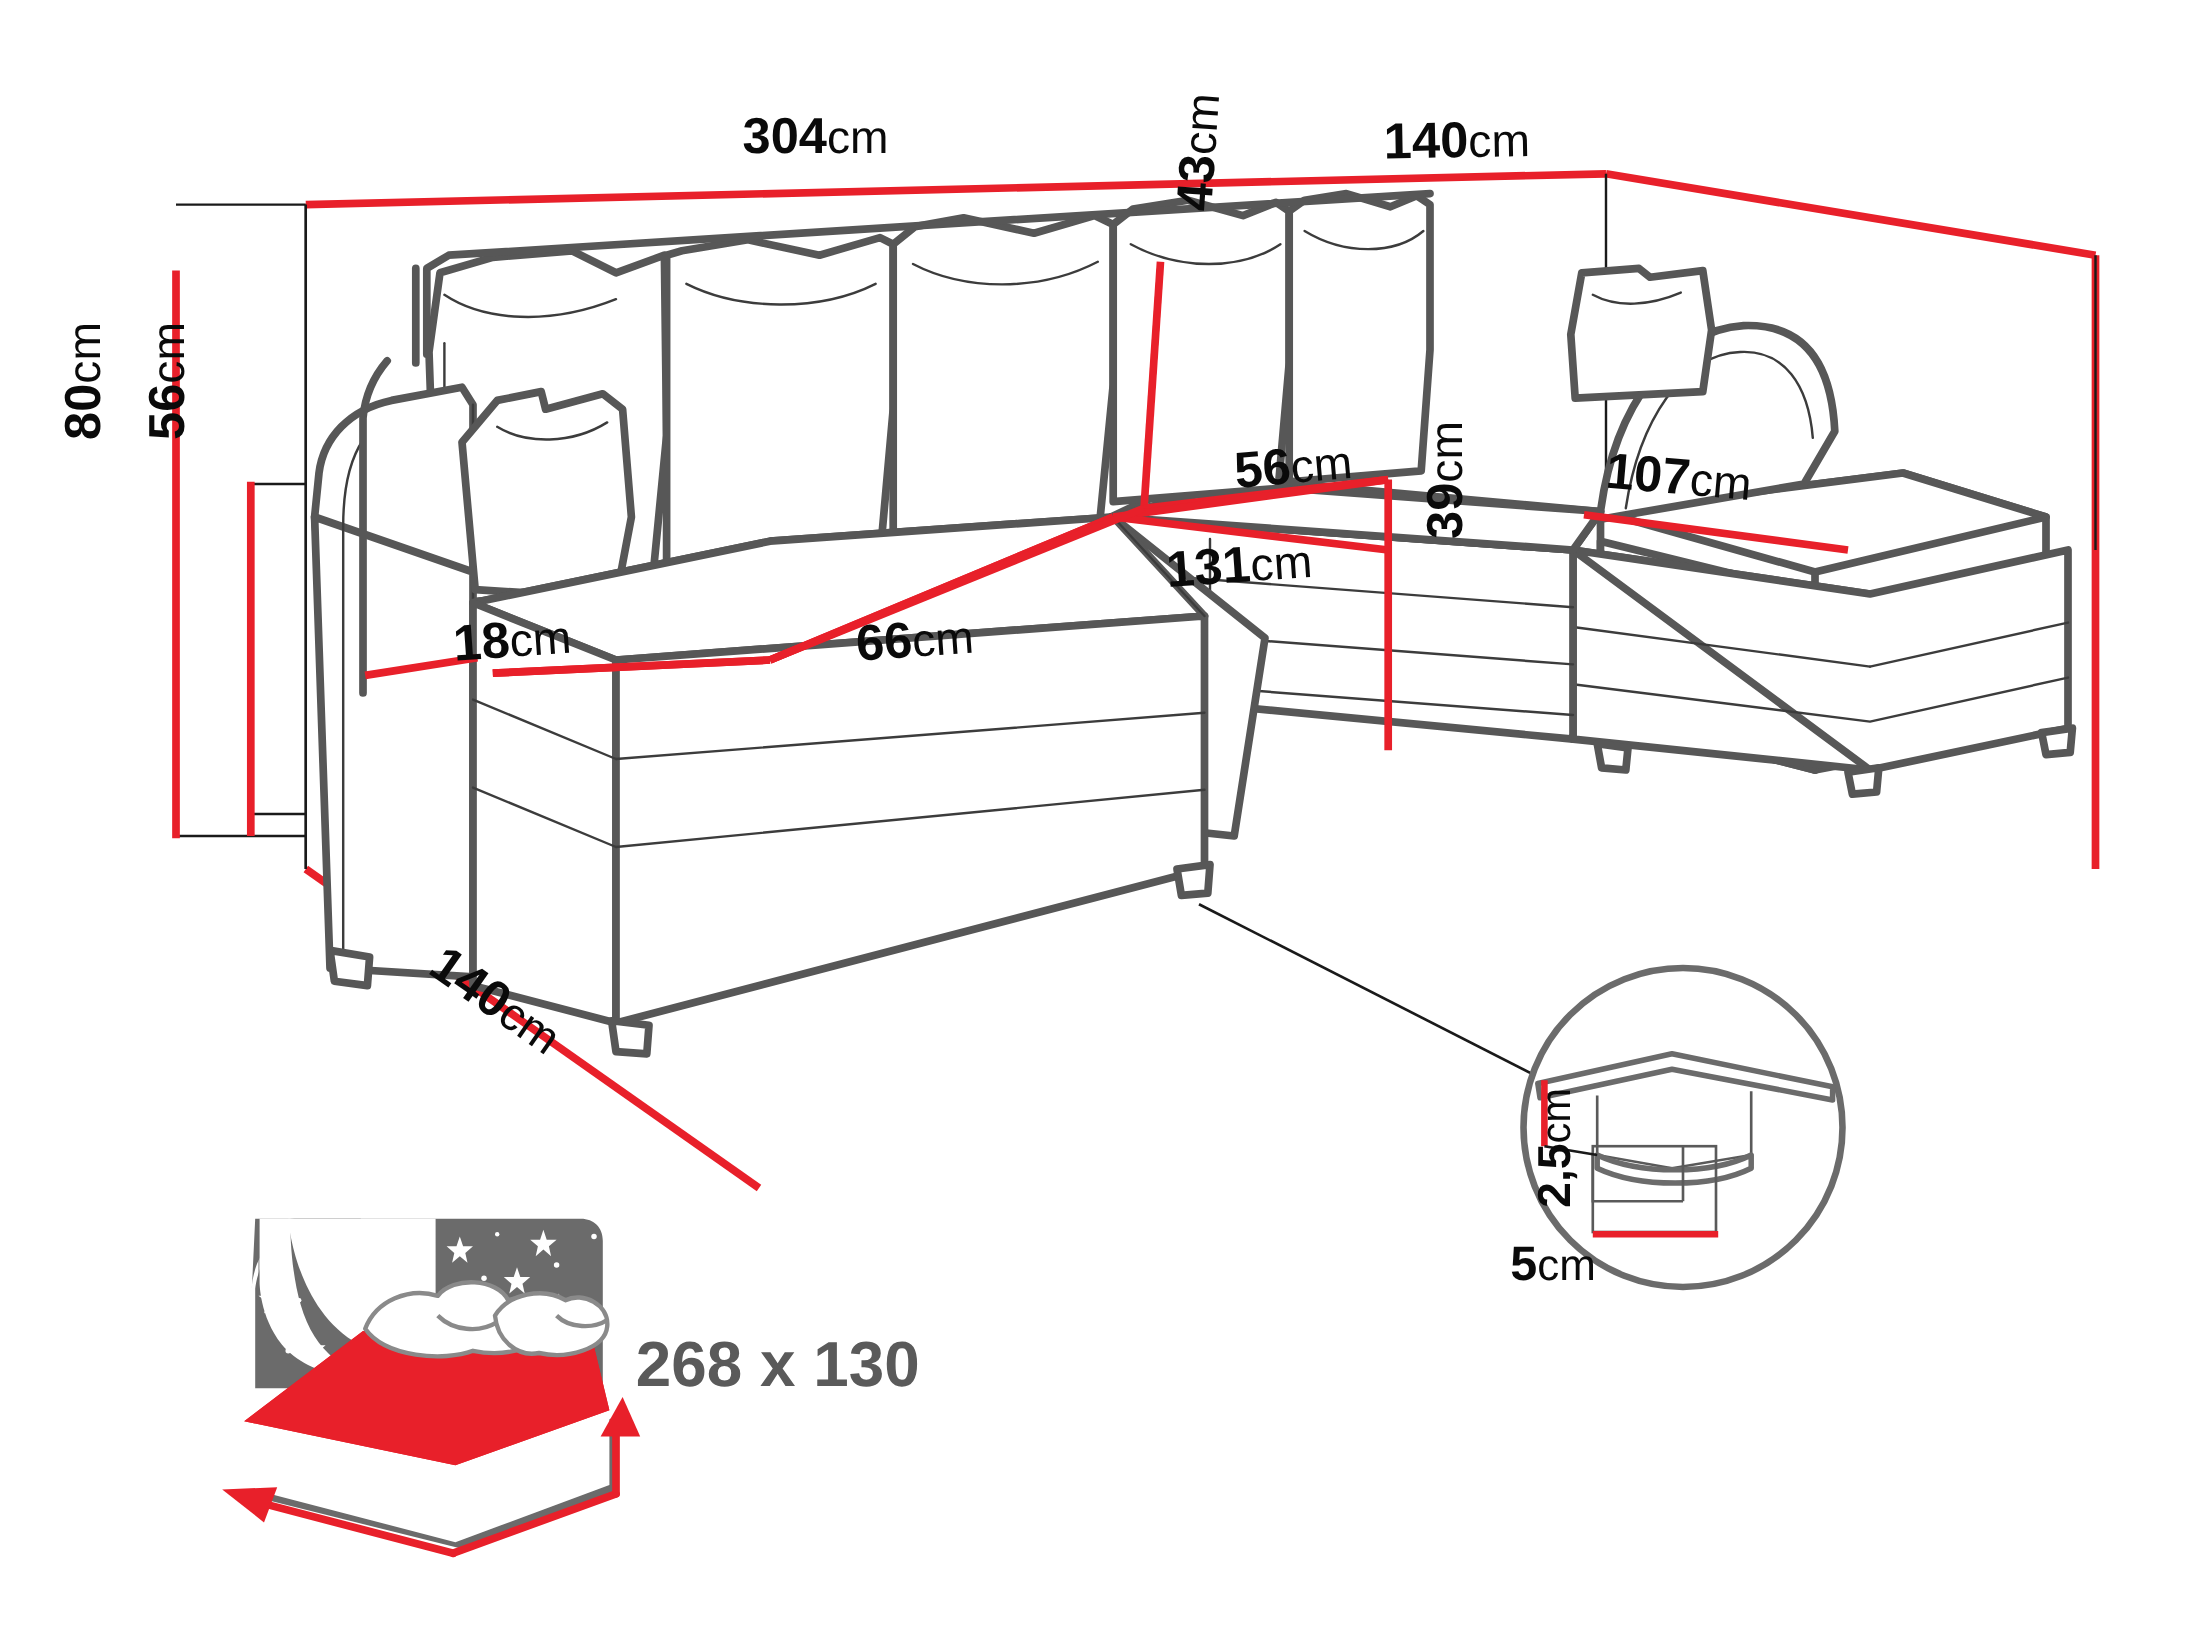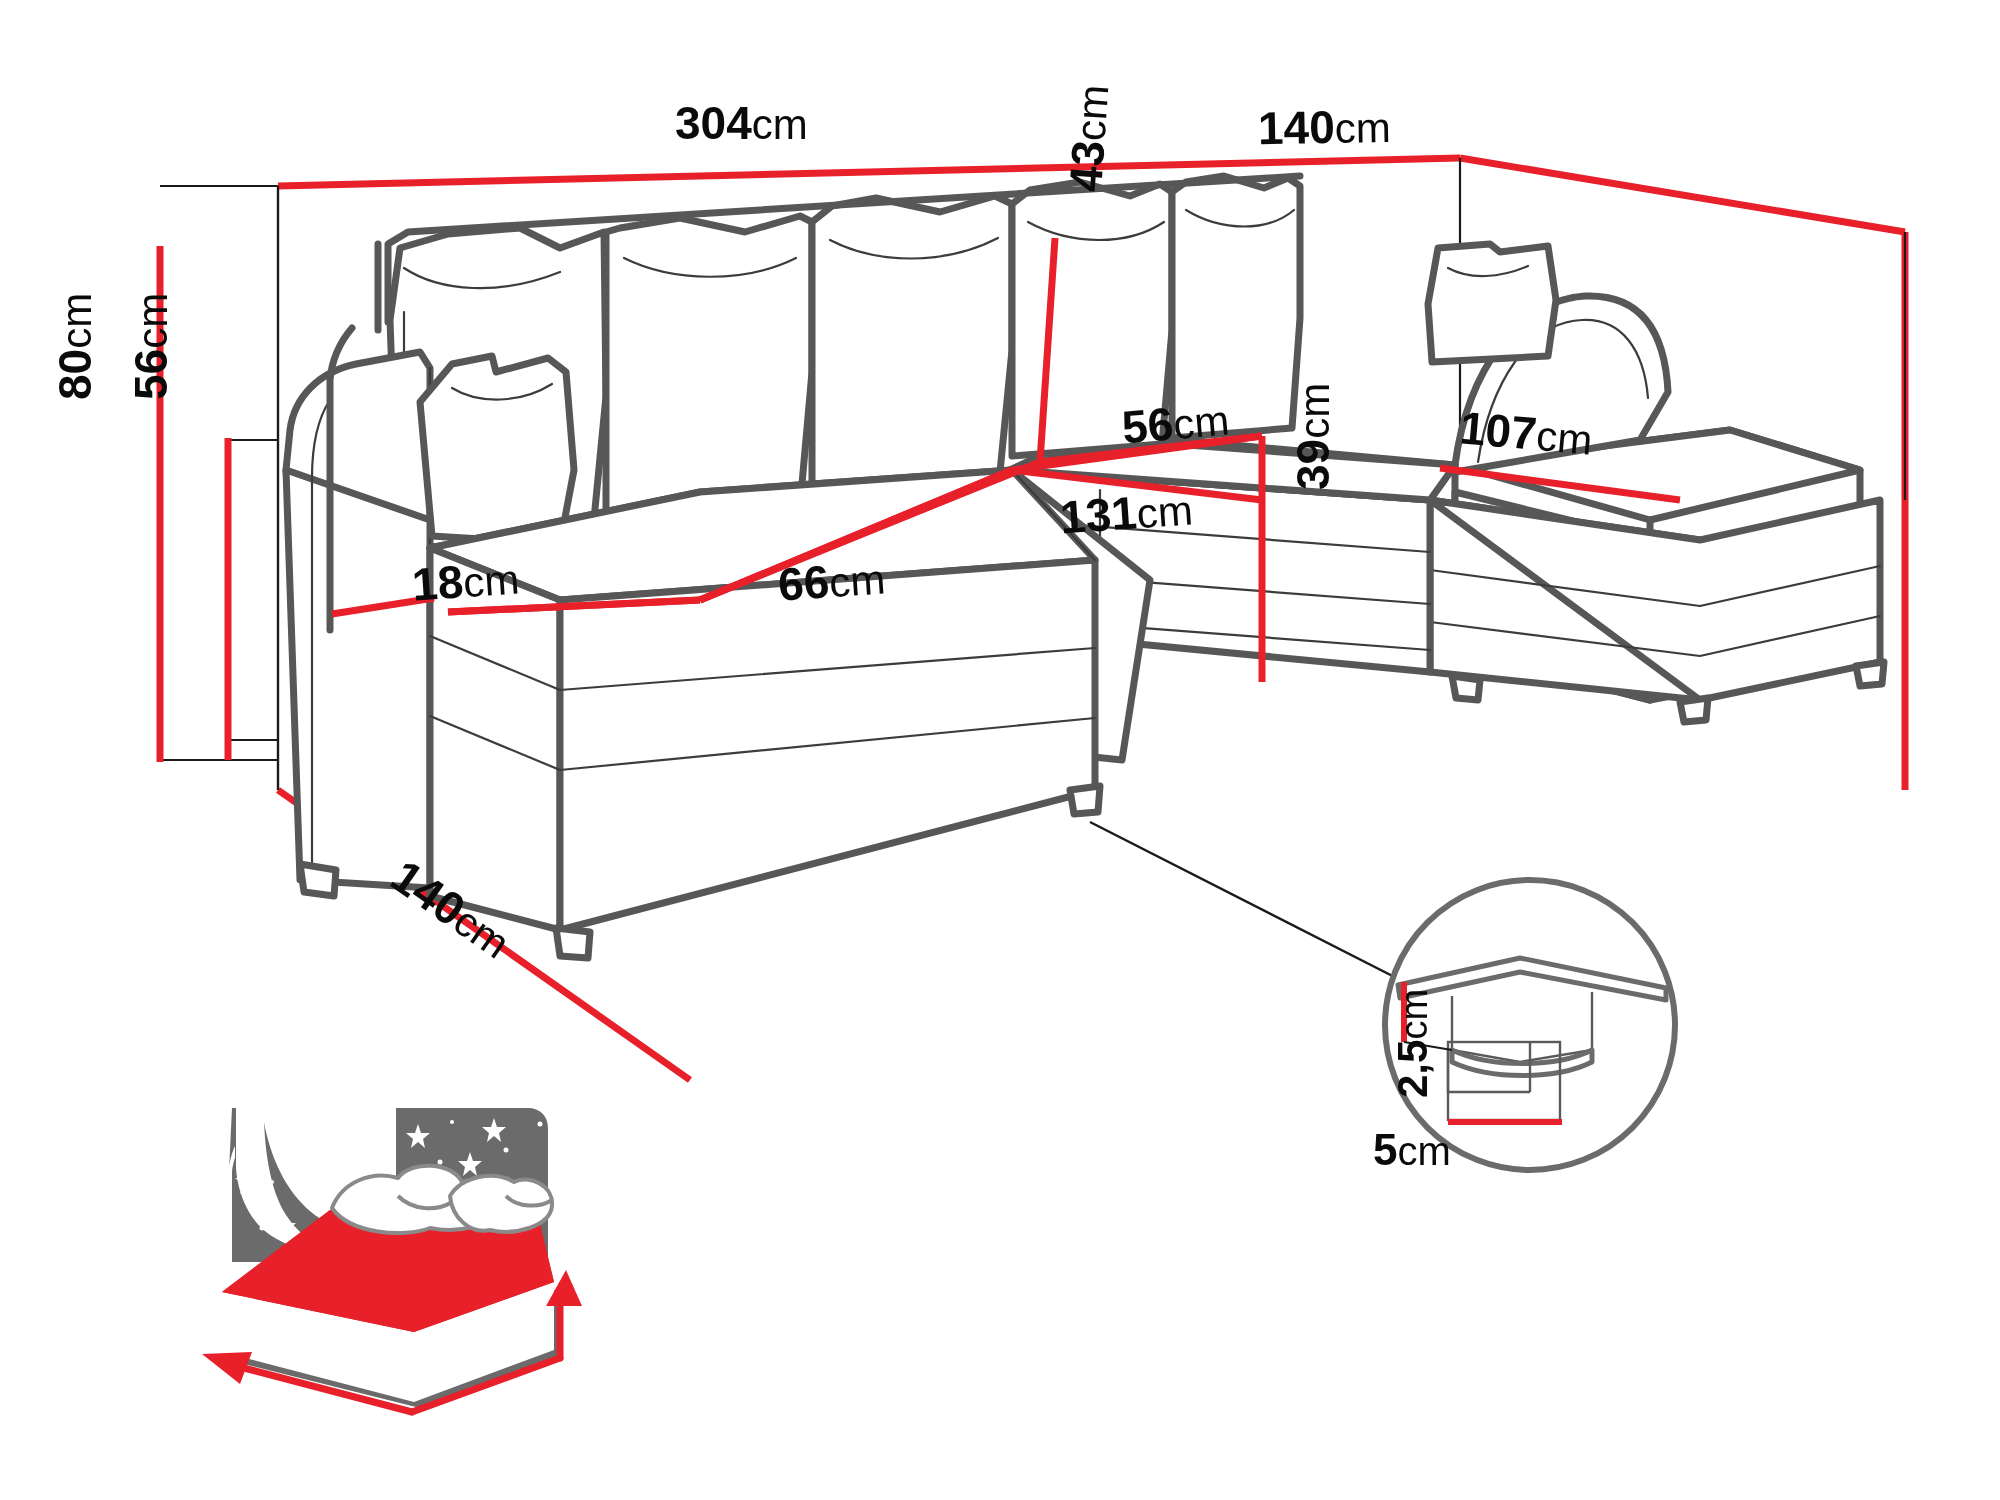--- a/index.html
+++ b/index.html
@@ -306,14 +306,15 @@
   </div>
 
   <div class="lbl" style="left:1392px;top:1098px;font-size:42px;transform:rotate(-90deg);transform-origin:left top;">
     <b>2,5</b><i style="font-size:38px;">cm</i>
   </div>
 
   <div class="lbl" style="left:1373px;top:1128px;font-size:44px;">
     <b>5</b><i style="font-size:40px;">cm</i>
   </div>
 
+  <div class="bed-lbl" style="left:578px;top:1212px;font-size:58px;">268 x 130</div>
 
 </div>
 
 </body></html>

